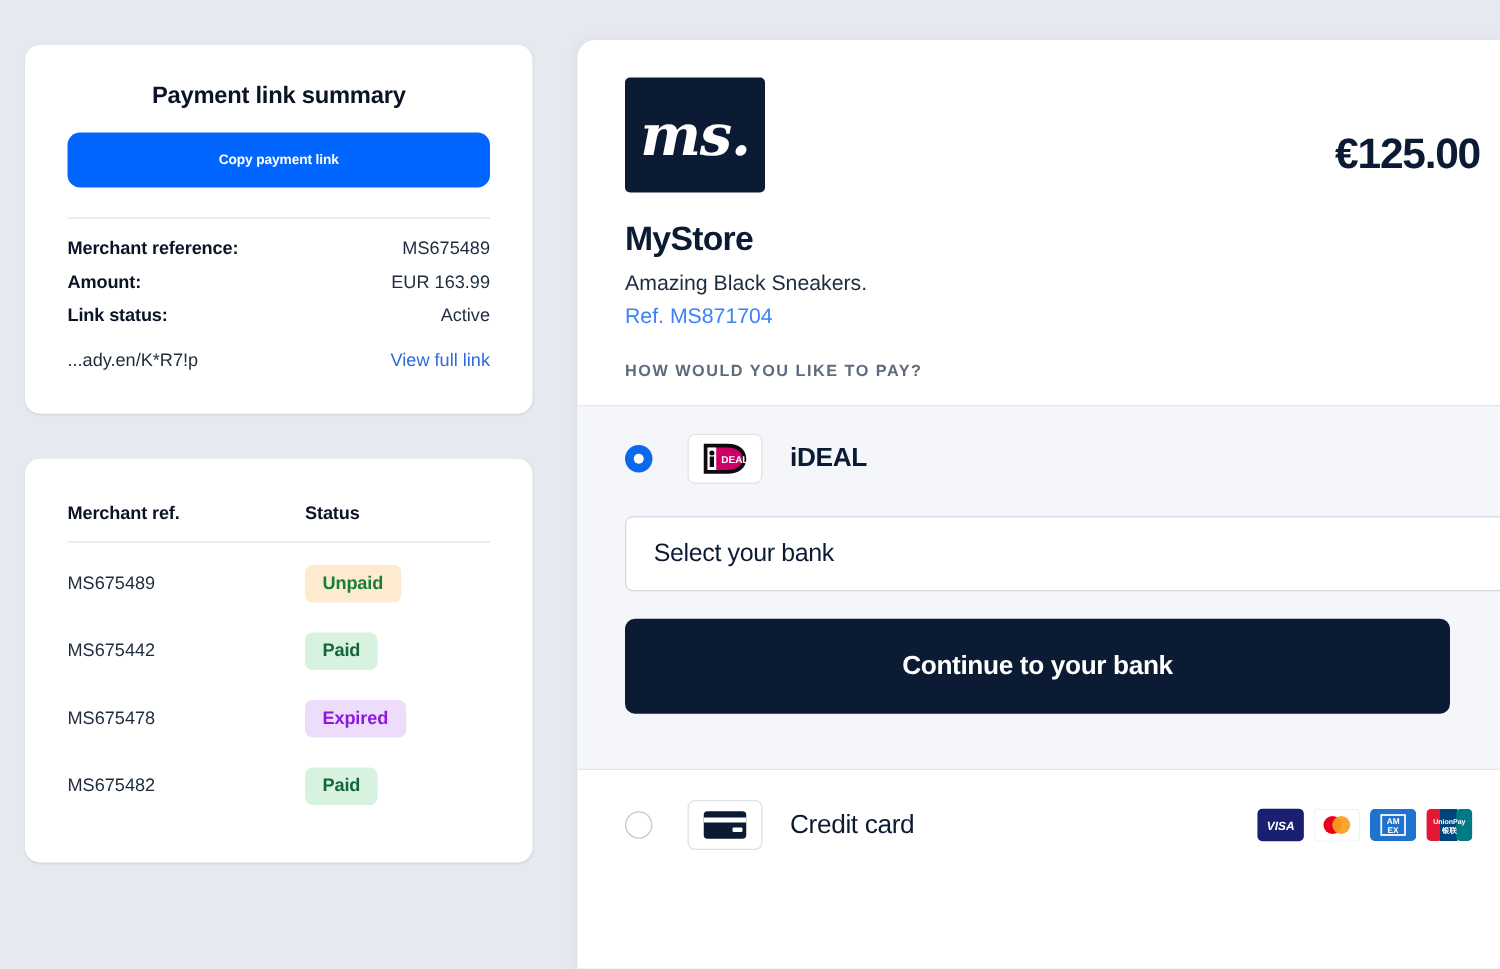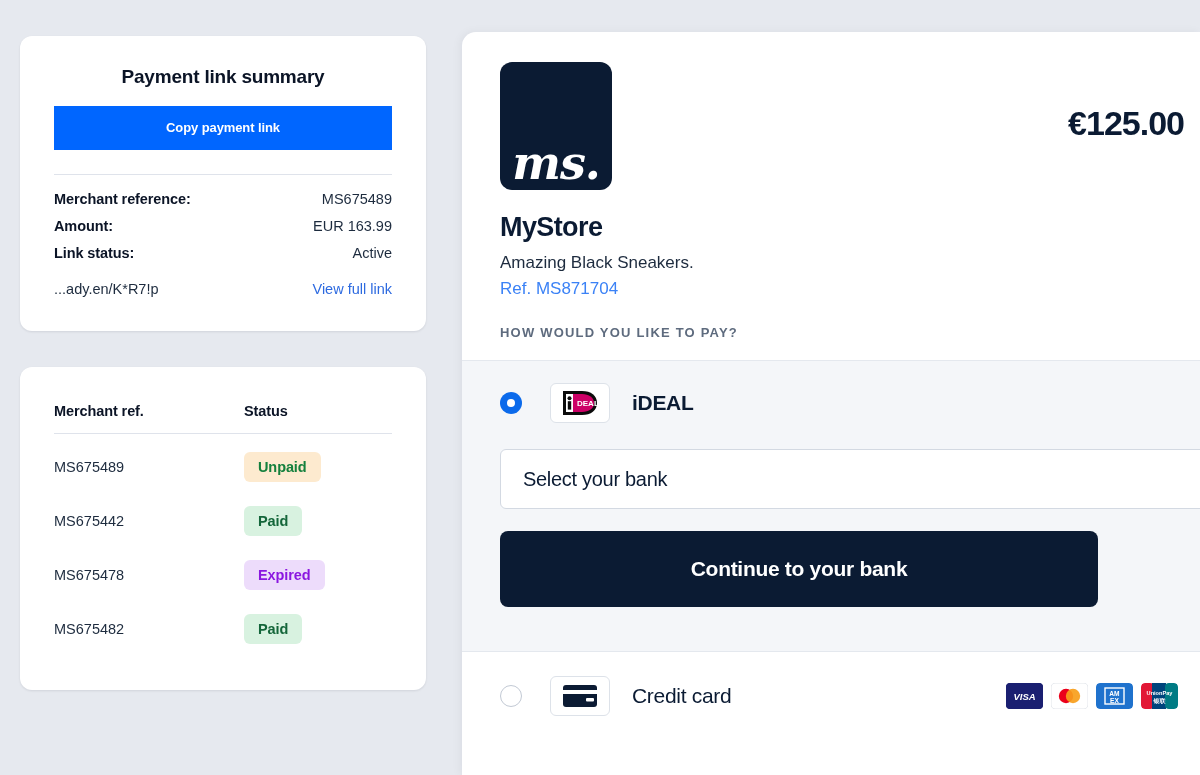--- a/index.html
+++ b/index.html
@@ -21,22 +21,22 @@
   }
 
   .summary-card { padding: 30px 34px 34px; }
   .summary-title {
     font-size: 19px; font-weight: bold; color: #0b1426;
     text-align: center; letter-spacing: -.2px; margin-bottom: 18px;
   }
   .copy-btn {
     display: block; width: 100%; height: 44px; line-height: 44px;
     background: #0066ff; color: #ffffff;
-    font-size: 13px; font-weight: bold; text-align: center;
-    border: none; border-radius: 0; cursor: pointer;
+    font-size: 11px; font-weight: bold; text-align: center;
+    border: none; border-radius: 10px; cursor: pointer;
     font-family: inherit; letter-spacing: -.1px;
   }
   .divider { height: 1px; background: #dfe3eb; margin: 24px 0 16px; }
 
   .kv-row { display: flex; justify-content: space-between; align-items: baseline; margin-bottom: 11px; }
   .kv-key { font-size: 14.5px; font-weight: bold; color: #0b1426; letter-spacing: -.1px; }
   .kv-val { font-size: 14.5px; color: #1d2b3e; }
   .link-row { display: flex; justify-content: space-between; align-items: baseline; margin-top: 20px; }
   .link-url { font-size: 14.5px; color: #1d2b3e; }
   .link-action { font-size: 14.5px; color: #2d6ae0; cursor: pointer; }
@@ -56,22 +56,22 @@
   
   .pay-panel {
     position: absolute; left: 462px; top: 32px; width: 738px; height: 743px;
     background: #ffffff;
     border-top-left-radius: 14px;
     box-shadow: -2px 0 10px rgba(16,24,40,.05);
     overflow: hidden;
   }
   .pay-head { padding: 30px 0 0 38px; position: relative; }
   .logo {
-    width: 112px; height: 128px; border-radius: 12px; background: #0b1b33;
-    display: flex; align-items: flex-end; justify-content: center;
+    width: 112px; height: 92px; border-radius: 4px; background: #0b1b33;
+    display: flex; align-items: center; justify-content: center;
   }
   .logo-mark {
     color: #ffffff; font-size: 46px; font-weight: bold;
     font-style: italic; font-family: "DejaVu Serif", serif; letter-spacing: -1px;
   }
   .amount {
     position: absolute; right: 16px; top: 72px;
     font-size: 34px; font-weight: bold; color: #0b1b33; letter-spacing: -1px;
   }
   .store-name { margin-top: 22px; font-size: 27px; font-weight: bold; color: #0b1b33; letter-spacing: -.6px; }
@@ -103,21 +103,21 @@
   .bank-select {
     margin-top: 26px; height: 60px; width: 780px;
     background: #fff; border: 1px solid #d3d9e2; border-radius: 6px;
     display: flex; align-items: center; padding: 0 22px;
     cursor: pointer;
   }
   .bank-select-text { font-size: 20px; color: #0b1b33; flex: 1; letter-spacing: -.3px; }
   .caret { width: 0; height: 0; border-left: 8px solid transparent; border-right: 8px solid transparent; border-top: 10px solid #5a6678; }
 
   .continue-btn {
-    margin-top: 22px; height: 76px; width: 598px;
+    margin-top: 22px; height: 76px; width: 660px;
     background: #0b1b33; color: #fff; border: none; border-radius: 8px;
     font-family: inherit; font-size: 21px; font-weight: bold; cursor: pointer;
     letter-spacing: -.3px;
   }
 
   .method-card { padding: 24px 22px 24px 38px; display: flex; align-items: center; }
   .card-brands { margin-left: auto; display: flex; gap: 8px; align-items: flex-start; }
   .cbrand { width: 37px; height: 26px; border-radius: 4px; display: flex; align-items: center; justify-content: center; overflow: hidden; }
 </style>
 </head>

